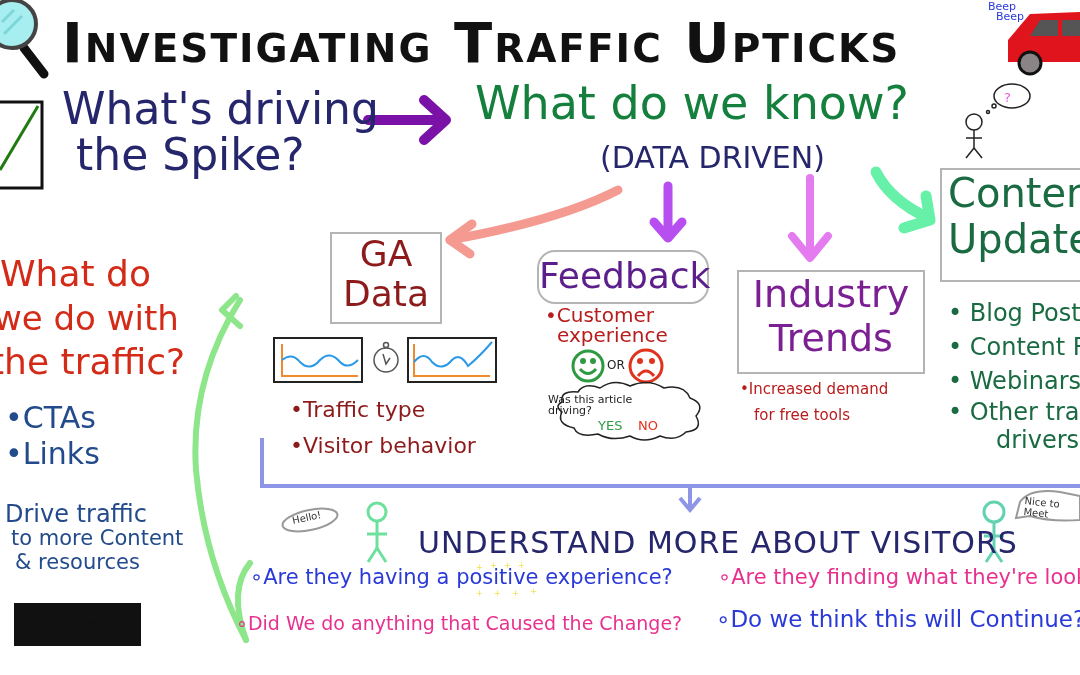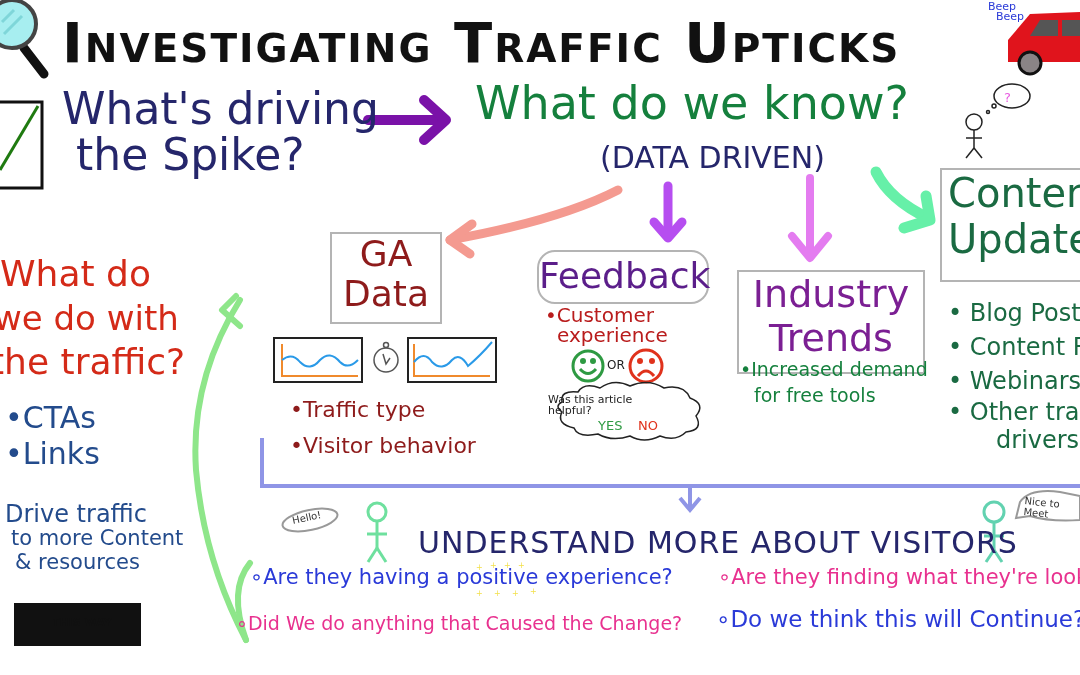--- a/index.html
+++ b/index.html
@@ -9,21 +9,21 @@
   .q1{left:62px;top:86px;font-size:44px;line-height:46px;color:#25266b;}
   .q2{left:475px;top:76px;font-size:46px;color:#15803d;white-space:nowrap;text-align:right;}
   .dd{left:600px;top:140px;font-size:30px;color:#25266b;white-space:nowrap;}
   .box{border:2px solid #b4b4b4;background:#fff;}
   .ga{left:330px;top:232px;width:108px;height:88px;color:#8e1b1b;font-size:36px;line-height:40px;text-align:center;}
   .fb{left:537px;top:250px;width:168px;height:50px;color:#5b1e8a;font-size:36px;line-height:48px;text-align:center;border-radius:18px;}
   .it{left:737px;top:270px;width:184px;height:100px;color:#7b1f93;font-size:38px;line-height:44px;text-align:center;}
   .cu{left:940px;top:168px;width:160px;height:110px;color:#1a6a42;font-size:40px;line-height:46px;padding-left:6px;}
   .ga-list{left:290px;top:392px;color:#8e1b1b;font-size:22px;line-height:36px;}
   .fb-list{left:545px;top:305px;color:#b91c1c;font-size:20px;line-height:20px;}
-  .it-list{left:740px;top:356px;color:#15803d;font-size:19px;line-height:26px;}
+  .it-list{left:740px;top:376px;color:#b91c1c;font-size:15px;line-height:26px;}
   .cu-list{left:948px;top:296px;color:#1a6a42;font-size:24px;line-height:34px;white-space:nowrap;}
   .wd{left:0px;top:252px;color:#d42a18;font-size:40px;line-height:44px;white-space:nowrap;}
   .wd-list{left:5px;top:400px;color:#234b8c;font-size:30px;line-height:36px;}
   .drive{left:5px;top:502px;color:#234b8c;font-size:21px;line-height:24px;}
   .sign{left:14px;top:603px;width:127px;height:43px;background:#111;}
   .understand{left:418px;top:525px;font-size:30px;color:#25266b;letter-spacing:1px;white-space:nowrap;}
   .b1{left:250px;top:565px;font-size:21px;color:#2a3ad8;white-space:nowrap;}
   .b2{left:718px;top:565px;font-size:21px;color:#e8318f;white-space:nowrap;}
   .b3{left:236px;top:612px;font-size:19px;color:#e8318f;white-space:nowrap;}
   .b4{left:716px;top:606px;font-size:23px;color:#2a3ad8;white-space:nowrap;}
@@ -186,21 +186,21 @@
 </div>
 
 <div class="abs box fb">Feedback</div>
 <div class="abs fb-list">
   <div>•Customer</div>
   <div style="padding-left:12px">experience</div>
 </div>
 <div class="abs" style="left:607px;top:358px;font-size:12px;color:#222;">OR</div>
 <div class="abs" style="left:548px;top:394px;width:118px;text-align:left;font-size:11px;line-height:11px;color:#222;">
   <div>Was this article</div>
-  <div>helpful?</div>
+  <div>driving?</div>
 </div>
 <div class="abs" style="left:598px;top:418px;font-size:13px;color:#2e9a42;">YES</div>
 <div class="abs" style="left:638px;top:418px;font-size:13px;color:#e0321c;">NO</div>
 
 <div class="abs box it">
   <div>Industry</div>
   <div>Trends</div>
 </div>
 <div class="abs it-list">
   <div>•Increased demand</div>

